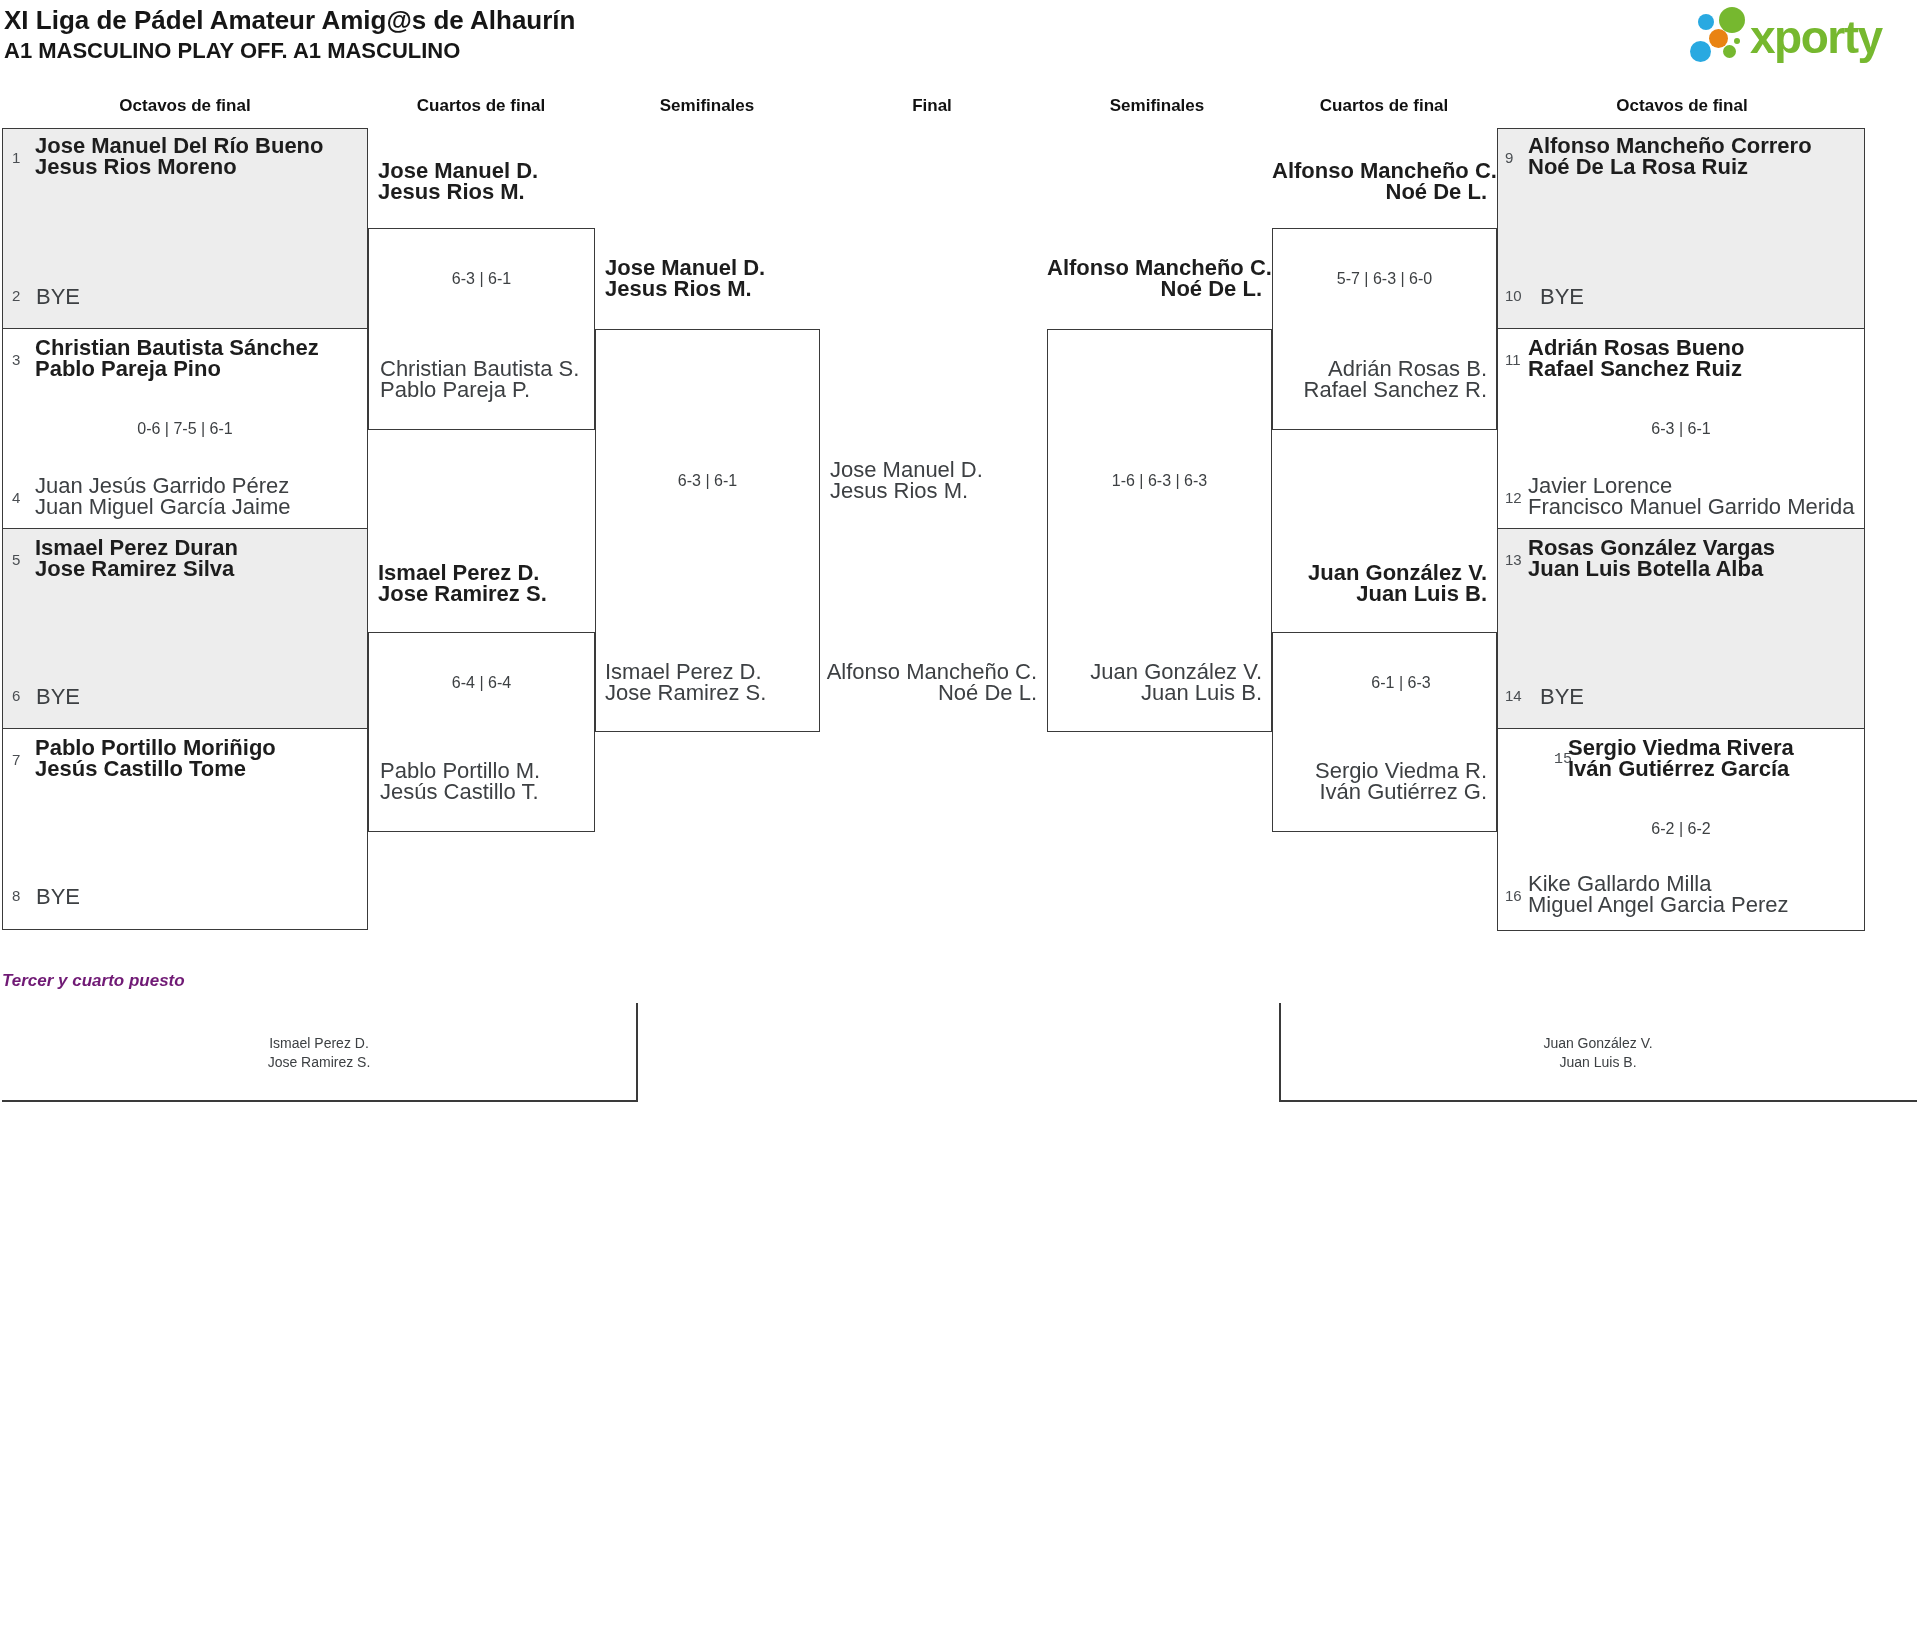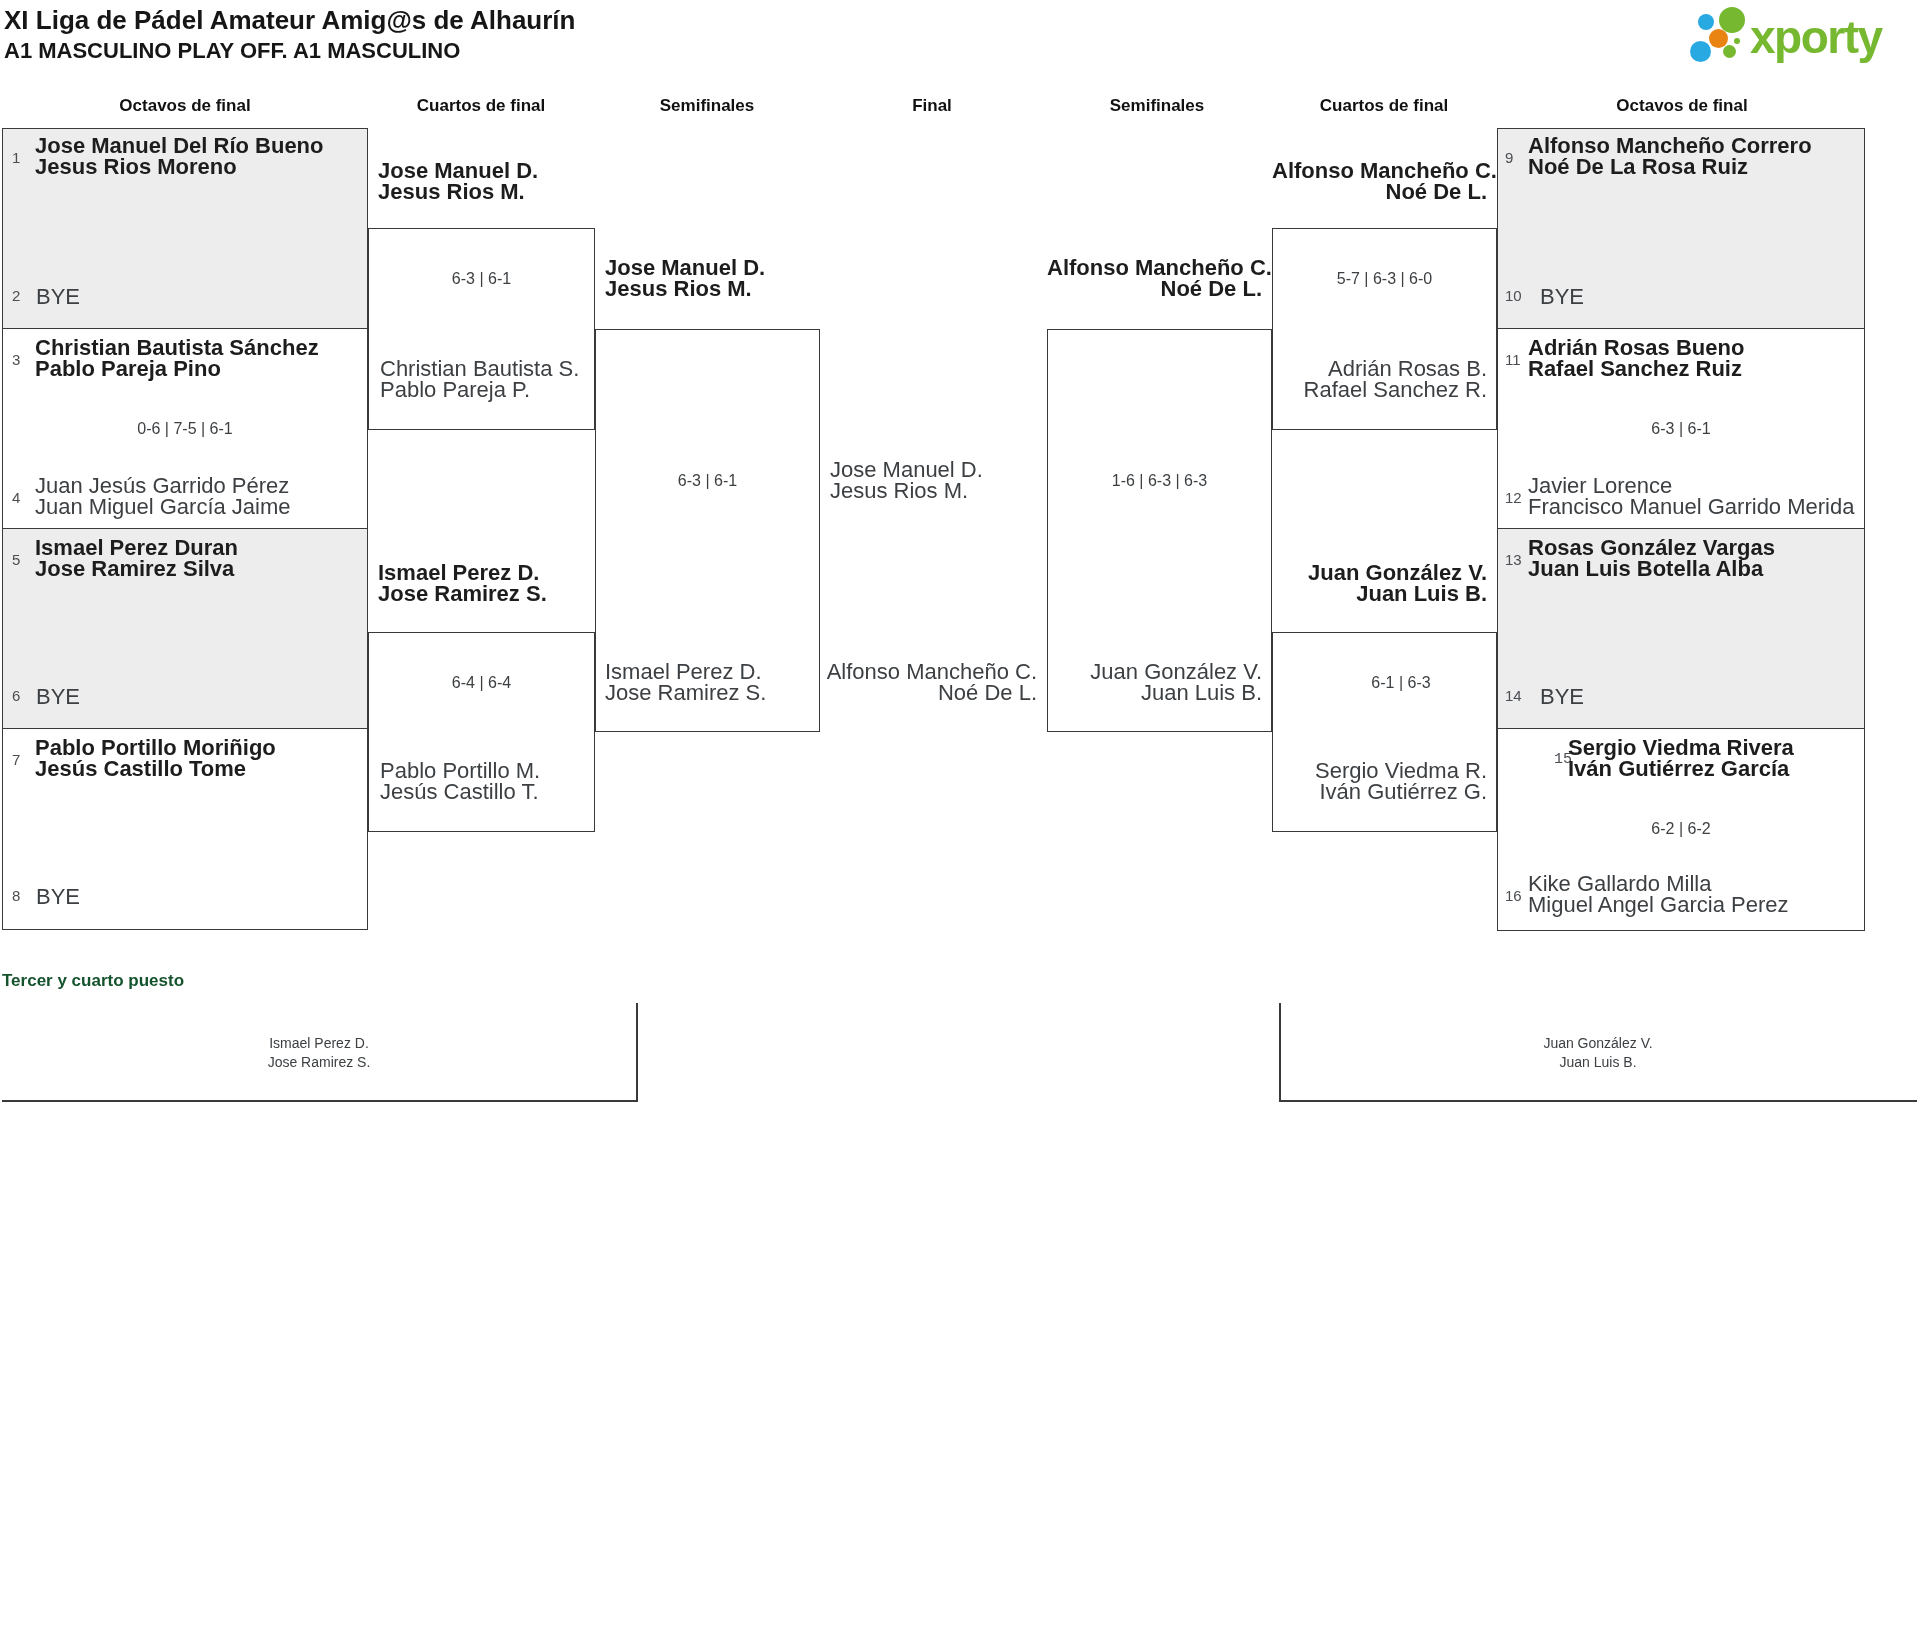--- a/index.html
+++ b/index.html
@@ -12,21 +12,21 @@
        color:#111;white-space:nowrap;}
   .box{position:absolute;border:1.5px solid #3a3a3a;background:#fff;box-sizing:border-box;}
   .box.grey{background:#ededed;}
   .names{position:absolute;font-size:22px;line-height:21px;color:#1d1d1d;white-space:nowrap;}
   .names.bold{font-weight:700;color:#1d1d1d;}
   .names.norm{font-weight:400;color:#3d4043;}
   .names.ra{text-align:right;}
   .seed{position:absolute;font-size:15px;color:#4a4e52;white-space:nowrap;}
   .scoretxt{position:absolute;font-size:16px;color:#3d4043;text-align:center;white-space:nowrap;}
   .line{position:absolute;background:#3a3a3a;}
-  .tp-label{position:absolute;font-size:17px;font-weight:700;color:#14532d;white-space:nowrap;}
+  .tp-label{position:absolute;font-size:17px;font-weight:700;color:#701a75;white-space:nowrap;font-style:italic;}
   .tp-names{position:absolute;font-size:14px;line-height:19px;color:#3d4043;text-align:center;}
   .dot{position:absolute;border-radius:50%;}
   .logotext{position:absolute;font-size:46px;line-height:50px;font-weight:800;letter-spacing:-1.5px;}
 </style>
 </head>
 <body>
 
 <div id="canvas">
 
   <div class="abs title1" style="left:4px;top:5px;">XI Liga de Pádel Amateur Amig@s de Alhaurín</div>

